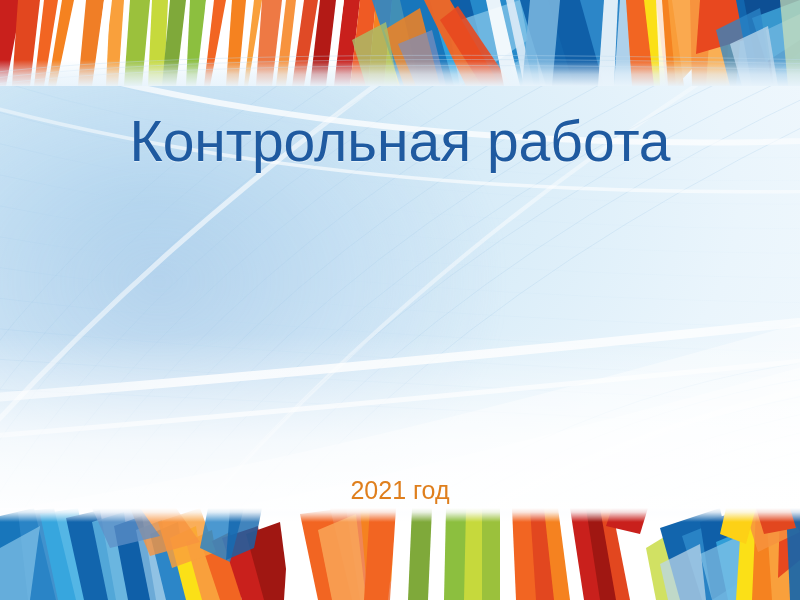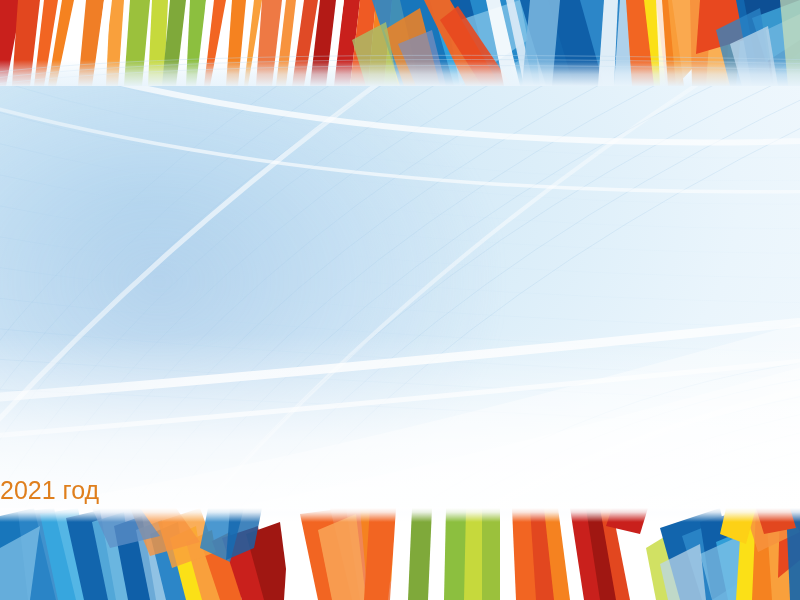--- a/index.html
+++ b/index.html
@@ -90,21 +90,21 @@
     text-align: center;
     font-size: 25px;
     font-weight: 400;
     color: #12304f;
     white-space: nowrap;
   }
   .year {
     position: absolute;
     left: 0; top: 476px;
     width: 800px;
-    text-align: left;
+    text-align: center;
     font-size: 25px;
     font-weight: 400;
     color: #df7f1d;
     white-space: nowrap;
   }
 </style>
 </head>
 <body>
 
 <div class="slide">
@@ -350,17 +350,18 @@
         <polygon points="786,0 800,0 800,92 790,92" fill="#1265ad" opacity="0.9"></polygon>
         <polygon points="726,0 756,0 746,36 720,26" fill="#fdd116"></polygon>
 
         <polygon points="612,0 648,0 640,26 606,18" fill="#c9201c"></polygon>
         <polygon points="756,0 790,0 796,20 764,26" fill="#e2471f"></polygon>
       </g>
     </svg>
     <div class="band-fade-bottom"></div>
   </div>
 
+  <div class="title">Контрольная работа</div>
 
 
   <div class="year">2021 год</div>
 
 </div>
 
 </body></html>

